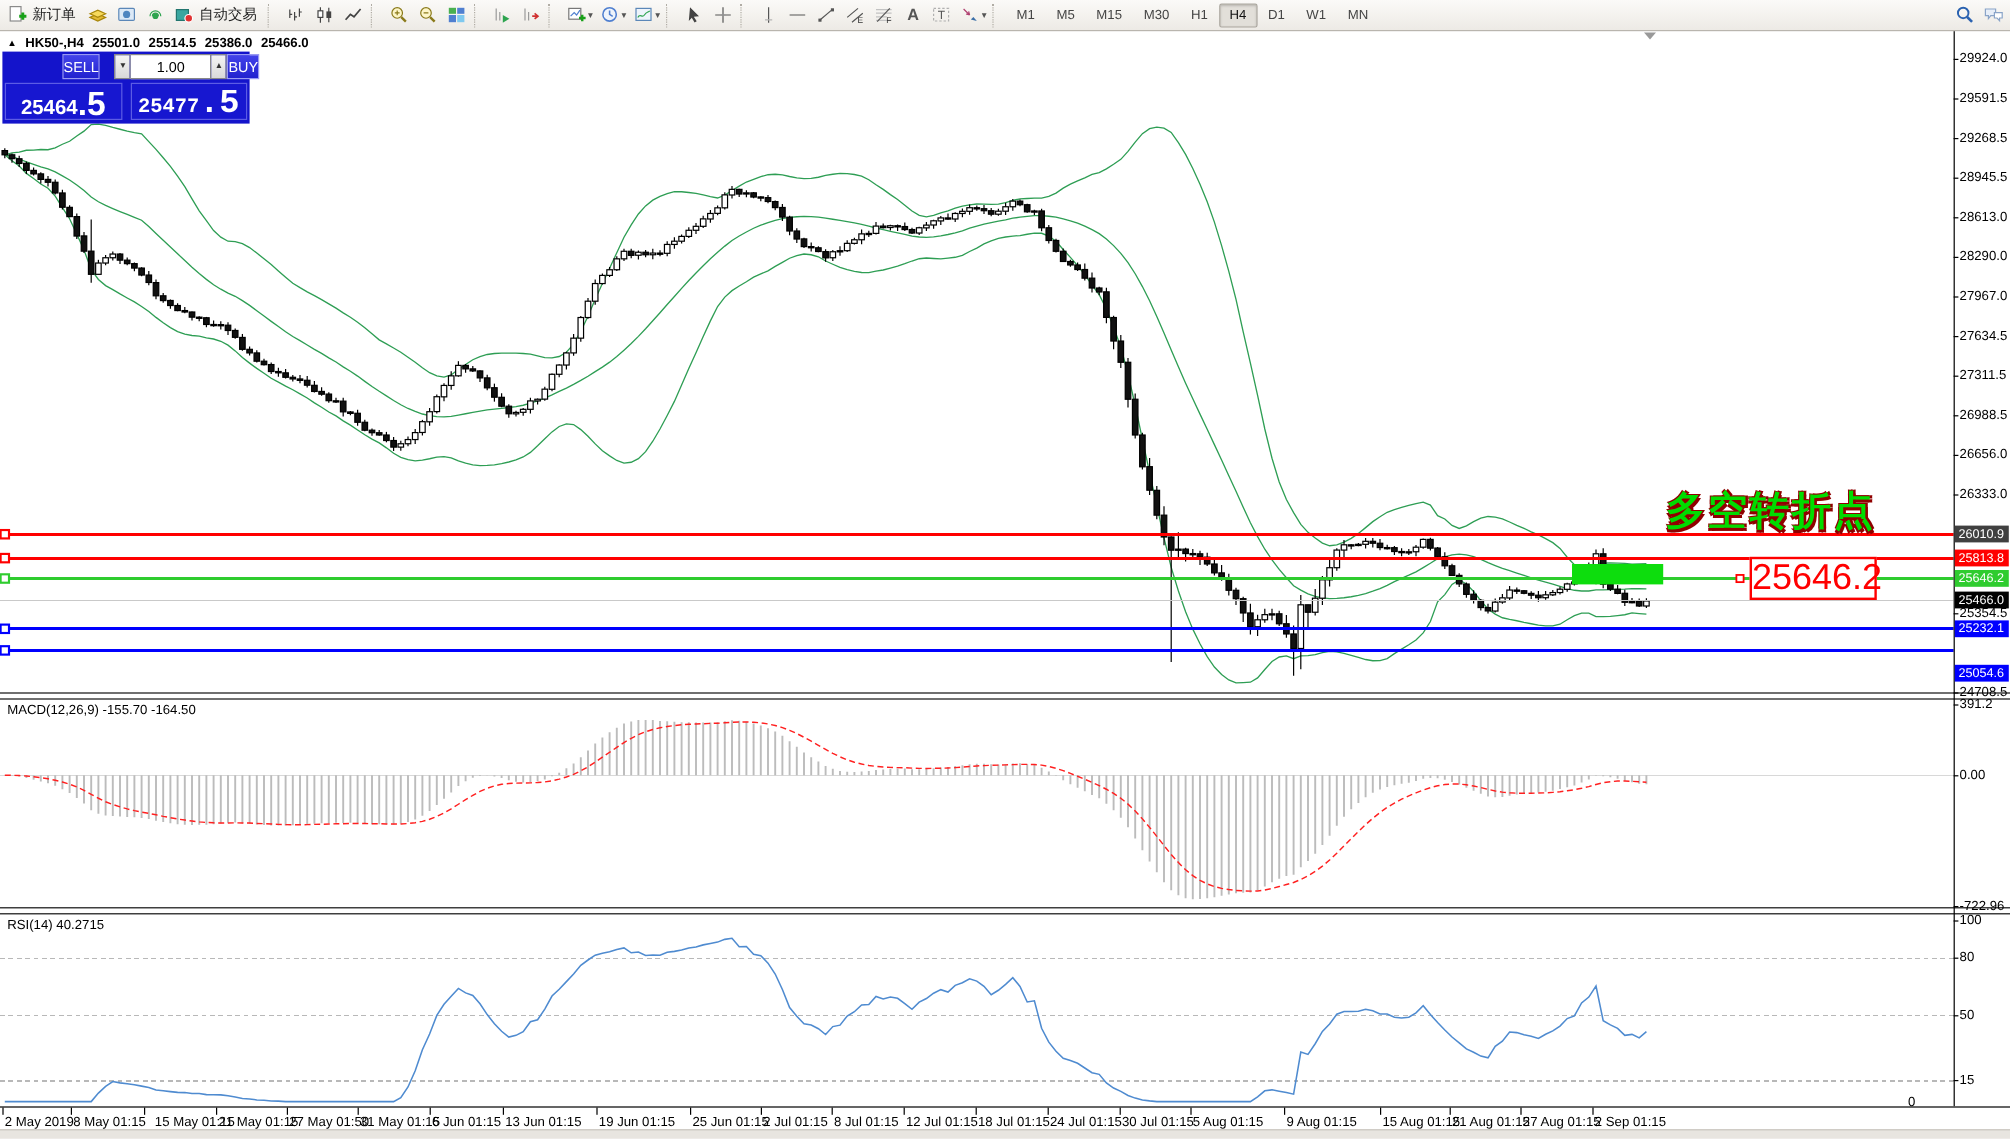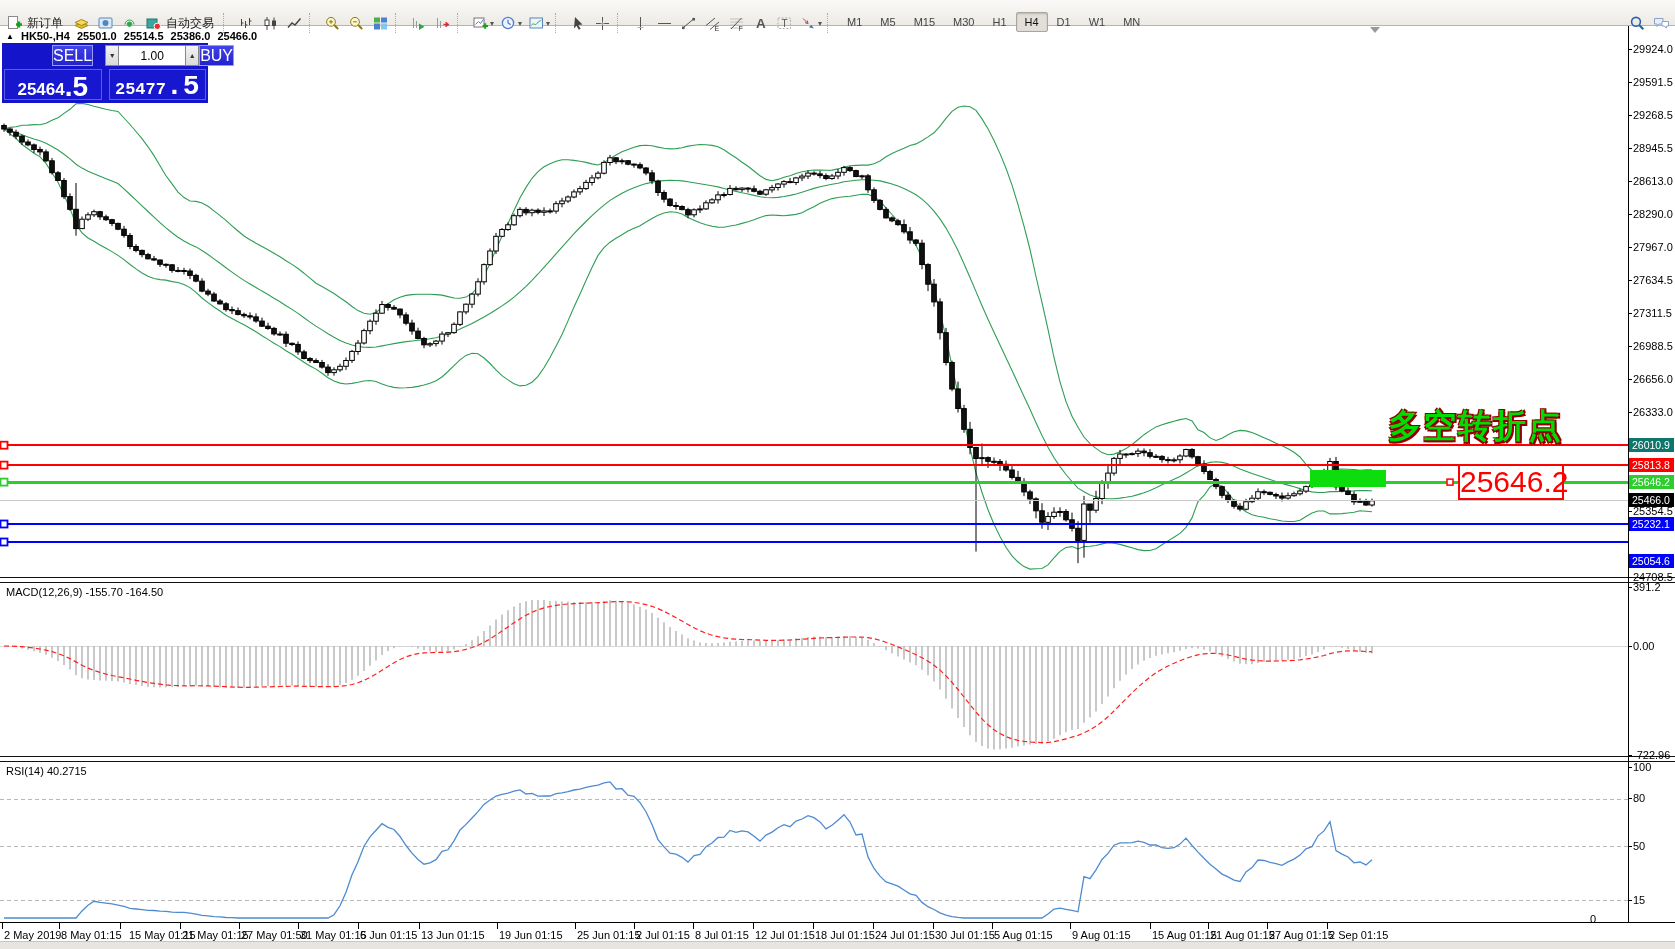--- a/index.html
+++ b/index.html
@@ -1,21 +1,21 @@
 <!DOCTYPE html>
 <html><head>
 <meta charset="utf-8">
 <style>
   html,body{margin:0;padding:0;}
   body{width:1675px;height:949px;position:relative;overflow:hidden;background:#fff;
        font-family:"Liberation Sans","DejaVu Sans",sans-serif;-webkit-font-smoothing:antialiased;}
   .abs{position:absolute;}
   
   #toolbar{left:0;top:0;width:1675px;height:26px;background:linear-gradient(#fbfaf8,#edeae5);
-           border-bottom:1px solid #b9b5ae;display:flex;align-items:flex-start;padding:12px 2px;box-sizing:border-box;}
+           border-bottom:1px solid #b9b5ae;display:flex;align-items:center;padding:12px 2px;box-sizing:border-box;}
   .tbi{width:24px;height:22px;display:flex;align-items:center;justify-content:center;flex:0 0 auto;}
   .tbi svg{display:block}
   .tb-label{font-size:12px;color:#222;margin:0 6px 0 1px;white-space:nowrap;}
   .tb-sep{width:7px;height:20px;flex:0 0 auto;border-left:1px dotted #b0aca4;margin:0 3px;}
   .caret{font-size:8px;color:#555;margin-left:-2px;margin-right:2px;}
   .tf{font-size:11px;color:#444;padding:3px 8px;border:1px solid transparent;border-radius:2px;flex:0 0 auto;}
   .tf.active{background:#e2dfd9;border:1px solid #aaa69e;box-shadow:inset 0 1px 2px rgba(0,0,0,.18);color:#111;}
   #tb-right{margin-left:auto;display:flex;align-items:center;}
   
   .sepline{left:0;width:1675px;height:4px;border-top:1px solid #111;border-bottom:1px solid #111;background:#fff;}
@@ -29,21 +29,21 @@
   .ytick i{position:absolute;left:-5px;top:6px;width:4px;height:1px;background:#000;}
   .ytag{position:absolute;left:1629px;width:45px;height:14px;line-height:14px;font-size:10.5px;
         color:#fff;padding-left:3px;box-sizing:border-box;font-weight:400;}
   .xtick{position:absolute;top:0;width:1px;height:6px;background:#000;}
   .xlab{position:absolute;top:6px;font-size:11px;color:#000;white-space:nowrap;}
   #dates{left:0;top:922px;width:1675px;height:19px;background:#fff;border-top:1px solid #000;}
   #bottom-strip{left:0;top:941px;width:1675px;height:8px;background:#e8e5e0;border-top:1px solid #c9c5bf;}
   
   #order-panel{left:2px;top:43px;width:206px;height:60px;background:#1414cb;padding:2px;box-sizing:border-box;}
   #op-row1{display:flex;height:21px;}
-  .op-btn{background:linear-gradient(#4343ea,#2222cf);border:1px solid #9a9af2;color:#fff;font-size:16px;
+  .op-btn{background:linear-gradient(#4343ea,#2222cf);border:1px solid #9a9af2;color:#fff;font-size:12px;
           display:flex;align-items:center;justify-content:center;box-sizing:border-box;margin-left:48px;}
   #sell-btn{width:52px;}#buy-btn{width:46px;margin-left:auto;}
   #vol-wrap{display:flex;margin-left:12px;}
   .step{width:14px;background:linear-gradient(#f4f4f4,#d9d9d9);border:1px solid #888;color:#333;
         font-size:7px;display:flex;align-items:center;justify-content:center;box-sizing:border-box;}
   #vol-input{width:66px;border:1px solid #888;border-left:none;border-right:none;font-size:12px;text-align:center;
              font-family:"Liberation Sans",sans-serif;padding:0;box-sizing:border-box;}
   #op-row2{display:flex;margin-top:3px;height:31px;}
   .op-price{flex:1;border:1px solid #5c5ce4;background:#1717d0;color:#fff;display:flex;align-items:flex-end;
             justify-content:center;padding-bottom:1px;box-sizing:border-box;}
@@ -1028,21 +1028,21 @@
     <div class="ytick abs" style="top: 175.233px;"><i></i>28613.0</div>
     <div class="ytick abs" style="top: 207.935px;"><i></i>28290.0</div>
     <div class="ytick abs" style="top: 240.637px;"><i></i>27967.0</div>
     <div class="ytick abs" style="top: 274.301px;"><i></i>27634.5</div>
     <div class="ytick abs" style="top: 307.003px;"><i></i>27311.5</div>
     <div class="ytick abs" style="top: 339.706px;"><i></i>26988.5</div>
     <div class="ytick abs" style="top: 373.37px;"><i></i>26656.0</div>
     <div class="ytick abs" style="top: 406.072px;"><i></i>26333.0</div>
     <div class="ytick abs" style="top: 505.14px;"><i></i>25354.5</div>
     <div class="ytick abs" style="top: 570.545px;"><i></i>24708.5</div>
-    <div class="ytag abs" style="top: 438.183px; background: #0f766e;">26010.9</div>
+    <div class="ytag abs" style="top: 438.183px; background: #404040;">26010.9</div>
     <div class="ytag abs" style="top: 458.139px; background: rgb(255, 0, 0);">25813.8</div>
     <div class="ytag abs" style="top: 475.107px; background: rgb(47, 204, 47); color: rgb(255, 255, 255);">25646.2</div>
     <div class="ytag abs" style="top: 493.352px; background: rgb(0, 0, 0);">25466.0</div>
     <div class="ytag abs" style="top: 517.033px; background: rgb(0, 0, 255);">25232.1</div>
     <div class="ytag abs" style="top: 554px; background: rgb(0, 0, 255);">25054.6</div>
     <div class="ytick abs" style="top: 580.5px;"><i></i>391.2</div>
     <div class="ytick abs" style="top: 639.5px;"><i></i>0.00</div>
     <div class="ytick abs" style="top: 748.5px;"><i></i>-722.96</div>
     <div class="ytick abs" style="top: 761.165px;"><i></i>100</div>
     <div class="ytick abs" style="top: 792.499px;"><i></i>80</div>

